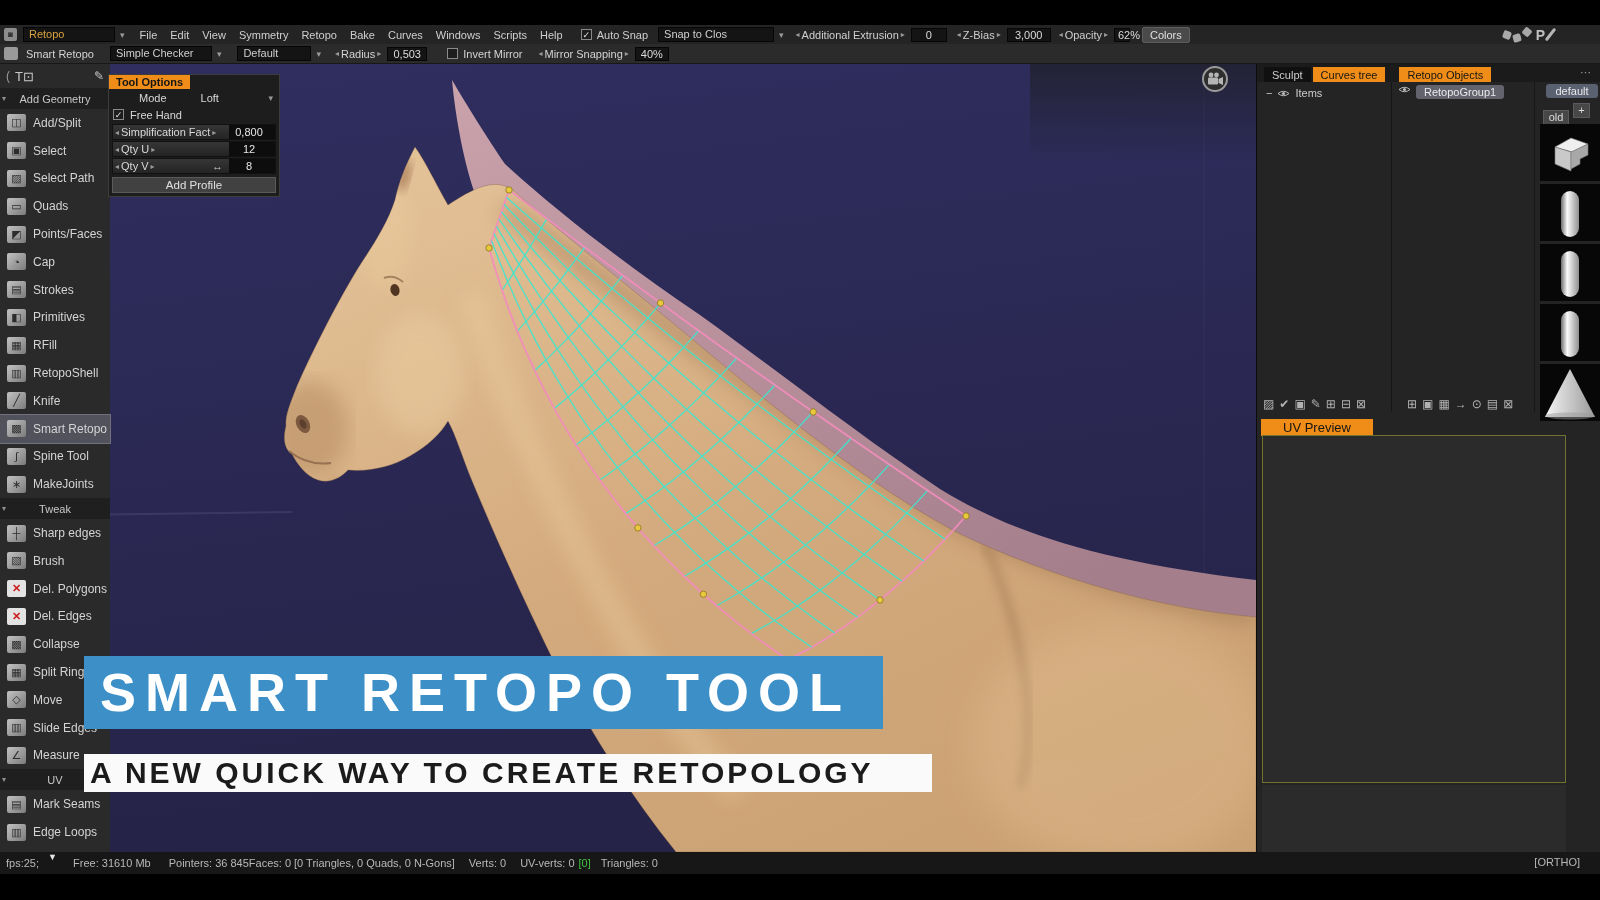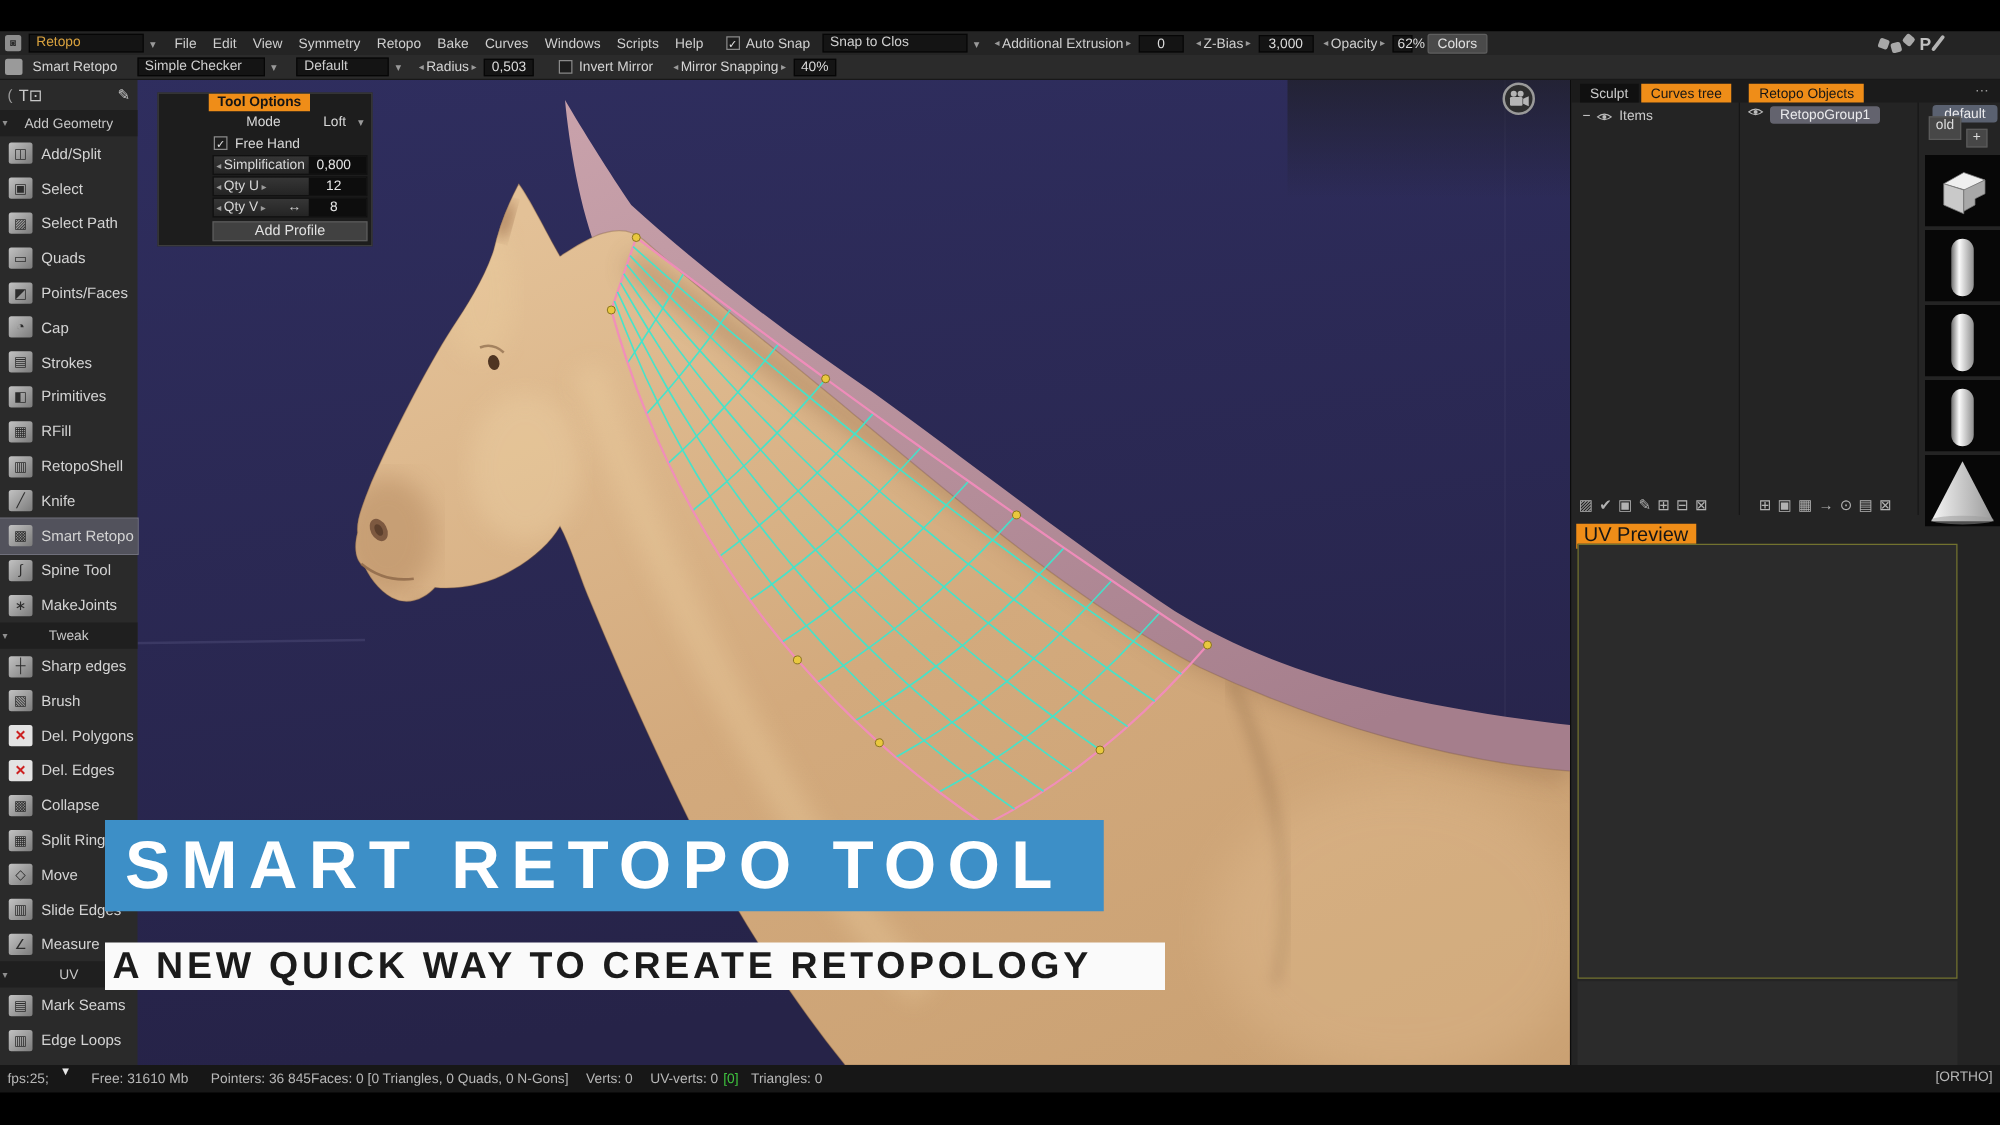--- a/index.html
+++ b/index.html
@@ -45,22 +45,22 @@
   .side-header { height:21px; background:#1f1f1f; position:relative; display:flex; align-items:center;
                  justify-content:center; font-size:11px; color:#c8c8c8; }
   .side-header .hdr-arrow { position:absolute; left:2px; font-size:8px; color:#8f8f8f; }
   .side-item { height:27.8px; display:flex; align-items:center; gap:7px; padding-left:7px; }
   .side-item.selected { background:#52525c; outline:1px solid #70707c; }
   .tool-ic { width:19px; height:17px; border-radius:2px; background:linear-gradient(135deg,#c2c2c2,#7b7b7b);
              color:#2c2c2c; font-size:11px; display:flex; align-items:center; justify-content:center; flex:0 0 auto; }
   .tool-ic.red { background:#e3e3e3; color:#cc2222; font-weight:bold; }
 
   
-  #tool-options { position:absolute; top:74px; left:126px; width:172px; background:#1d1d1d;
-                  border:1px solid #3c3c3c; z-index:4; font-size:11px; color:#d8d8d8; padding-bottom:3px;padding-left:40px; }
+  #tool-options { position:absolute; top:74px; left:108px; width:172px; background:#1d1d1d;
+                  border:1px solid #3c3c3c; z-index:4; font-size:11px; color:#d8d8d8; padding-bottom:3px; }
   .to-tab { display:inline-block; background:#ef8d18; color:#151515; font-weight:bold; padding:1px 7px; font-size:11px; }
   .to-row { height:17px; display:flex; align-items:center; padding:0 4px; }
   .slider-row { position:relative; height:16px; margin:1px 3px; background:linear-gradient(#363636,#242424);
                 display:flex; align-items:center; border:1px solid #111; }
   .slider-val { position:absolute; right:0; top:0; width:46px; height:100%; background:#0d0d0d;
                 color:#e6e6e6; text-align:center; padding:1px 6px 0 0; }
   .resize-arrow { position:absolute; right:52px; color:#cfcfcf; font-size:11px; }
   .add-profile { margin:3px 3px 0 3px; height:16px; background:#414141; border:1px solid #5a5a5a;
                  text-align:center; color:#e0e0e0; line-height:14px; font-size:11.5px; }
 
@@ -72,22 +72,22 @@
   .rp-tab { padding:2px 8px 1px 8px; margin-right:2px;text-align:right; }
   .rp-tab.active { background:#ef8d18; color:#161616; }
   .rp-tab.inactive { background:#101010; color:#cccccc; }
   .rp-more { position:absolute; right:8px; top:2px; color:#9a9a9a; letter-spacing:1px; }
   .col-div { position:absolute; top:18px; width:1px; height:330px; background:#161616; }
   .pill { background:#63636e; border-radius:3px; color:#eaeaec; padding:1px 8px; }
   .btn-gray { background:#474747; border:1px solid #5a5a5a; color:#dddddd; text-align:center; }
   .thumb { width:60px; height:57px; background:#070707; margin-bottom:3px; display:flex;
            align-items:center; justify-content:center; }
   .iconstrip { position:absolute; top:333px; display:flex; gap:5px; color:#b2b2b2; font-size:12px; }
-  .uv-tab { position:absolute; left:4px; top:355px; background:#ef8d18; color:#161616; font-size:16px;
-            padding:1px 6px; }
+  .uv-tab { position:absolute; left:4px; top:355px; background:#ef8d18; color:#161616; font-size:13px;
+            padding:1px 22px; }
   .uv-panel { position:absolute; left:5px; top:371px; width:304px; height:348px; background:#2b2b2b;
               border:1px solid #72722f; }
   .uv-lower { position:absolute; left:5px; top:721px; width:304px; height:67px; background:#2b2b2b; }
 
   
   #cam { position:absolute; left:1202px; top:66px; width:26px; height:26px; border:2px solid #9a9a9a;
          border-radius:50%; background:#2e2e2e; z-index:2; display:flex; align-items:center; justify-content:center; }
 
   
   #banner-title { position:absolute; left:84px; top:656px; width:799px; height:73px; background:#3d8fc7;
@@ -95,21 +95,21 @@
                   padding-left:16px; z-index:10; white-space:nowrap; overflow:hidden; }
   #banner-sub { position:absolute; left:84px; top:754px; width:848px; height:38px; background:#fafafa;
                 color:#1b1b1b; font-size:30px; font-weight:700; letter-spacing:3px; line-height:38px;
                 padding-left:6px; z-index:10; white-space:nowrap; overflow:hidden; }
 
   
   #statusbar { position:absolute; top:852px; left:0; width:1600px; height:22px; background:#171717;
                display:flex; align-items:center; font-size:11px; color:#b8b8b8; padding-left:6px; }
   #statusbar span { margin-right:14px; white-space:nowrap; }
   .green { color:#3fc43f; }
-  #ortho { position:absolute; right:6px; top:856px; font-size:11px; color:#b8b8b8; }
+  #ortho { position:absolute; right:20px; top:856px; font-size:11px; color:#b8b8b8; }
   #side-scroll-arrow { position:absolute; left:48px; top:852px; color:#e8e8e8; font-size:9px; z-index:5; }
 </style>
 </head>
 <body>
 
 <svg width="0" height="0" style="position:absolute">
   <defs>
     <linearGradient id="capg" x1="0" y1="0" x2="1" y2="0">
       <stop offset="0" stop-color="#6e6e6e"></stop>
         <stop offset="0.35" stop-color="#fbfbfb"></stop>
@@ -470,21 +470,21 @@
 
     <div class="abs" style="left:141px;top:21px;display:flex;align-items:flex-start;gap:5px">
       <svg width="13" height="9">
           <path d="M1 4.5 Q6.5 0 12 4.5 Q6.5 9 1 4.5 Z" fill="none" stroke="#bbbbbb"></path>
           <circle cx="6.5" cy="4.5" r="1.6" fill="#bbbbbb"></circle>
         </svg>
       <span class="pill">RetopoGroup1</span>
     </div>
 
     <div class="abs pill" style="left:289px;top:20px;width:52px;background:#5a6170;text-align:center">default</div>
-    <div class="abs btn-gray" style="left:286px;top:29px;width:26px;height:19px">old</div>
+    <div class="abs btn-gray" style="left:286px;top:46px;width:26px;height:19px">old</div>
     <div class="abs btn-gray" style="left:316px;top:39px;width:17px;height:15px">+</div>
     <div class="abs" style="left:283px;top:60px" id="thumb-col">
         <div class="thumb">
           <svg width="58" height="56">
             <g stroke="#777777" stroke-width="0.6">
               <path d="M14 22 L30 13 L47 19 L31 27 Z" fill="#efefef"></path>
               <path d="M14 22 L30 27 L30 46 L14 39 Z" fill="#c9c9c9"></path>
               <path d="M30 27 L47 19 L47 30 L39 34 L39 39 L30 44 Z" fill="#a8a8a8"></path>
             </g>
           </svg>

